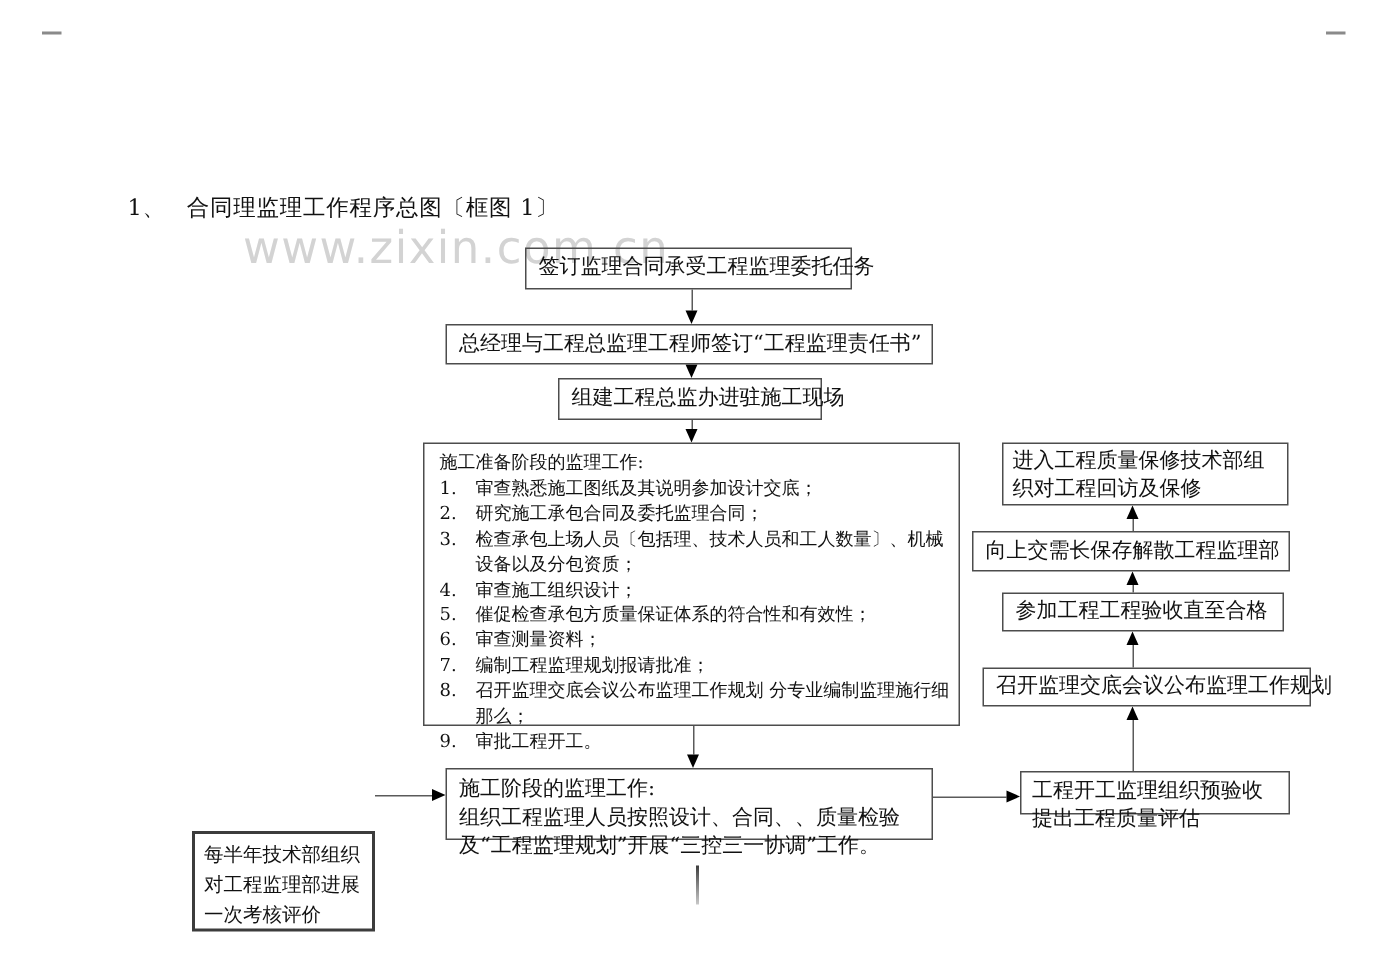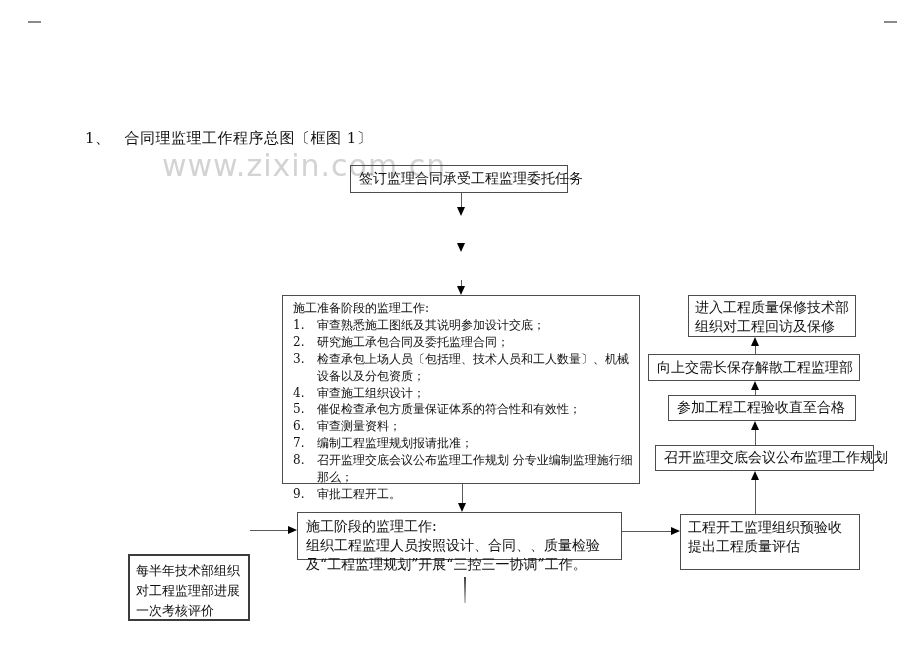--- a/index.html
+++ b/index.html
@@ -22,25 +22,25 @@
   .cbox{display:flex;align-items:center;padding:0 8px;white-space:nowrap;}
   #box-sign{left:350px;top:165px;width:218px;height:28px;}
   #box-resp{left:297px;top:216px;width:325px;height:27px;}
   #box-site{left:372px;top:252px;width:176px;height:28px;}
   #box-prep{left:282px;top:295px;width:358px;height:189px;padding:4px 5px 7px 10px;font-size:12px;line-height:16.9px;}
   .prep-row{display:flex;}
   .prep-row .pnum{width:24px;flex:none;}
   .prep-row .ptxt{flex:1;}
   #box-assess{left:128px;top:514px;width:122px;height:67px;border-width:2px;border-color:#3c3c3c;padding:5px 6px;font-size:13px;line-height:20px;margin-top:40px;}
   #box-constr{left:297px;top:512px;width:325px;height:48px;padding:4px 8px;line-height:19px;}
-  #box-preacc{left:680px;top:514px;width:180px;height:56px;padding:3px 7px;line-height:19px;}
+  #box-preacc{left:680px;top:514px;width:180px;height:29px;padding:3px 7px;line-height:19px;}
   #box-summary{left:655px;top:445px;width:219px;height:26px;}
   #box-accept{left:668px;top:395px;width:188px;height:26px;text-align:center;}
   #box-dissolve{left:648px;top:354px;width:212px;height:27px;}
-  #box-warranty{left:688px;top:295px;width:168px;height:42px;padding:2px 6px;line-height:19px;}
+  #box-warranty{left:668px;top:295px;width:191px;height:42px;padding:2px 6px;line-height:19px;}
   .vline{position:absolute;width:1px;background:#5a5a5a;z-index:1;}
   .hline{position:absolute;height:1px;background:#5a5a5a;z-index:1;}
   .arr{position:absolute;width:0;height:0;z-index:1;}
   .arr-down{border-left:4px solid transparent;border-right:4px solid transparent;border-top:9px solid #000;}
   .arr-up{border-left:4px solid transparent;border-right:4px solid transparent;border-bottom:9px solid #000;}
   .arr-right{border-top:4px solid transparent;border-bottom:4px solid transparent;border-left:9px solid #000;}
   .tail-line{position:absolute;width:2px;z-index:1;background:linear-gradient(#3d3d3d,#c9c9c9);}
 </style>
 </head>
 <body>
@@ -50,20 +50,22 @@
   <div class="corner-mark" style="left:28px;top:21px;"></div>
   <div class="corner-mark" style="left:884px;top:21px;"></div>
 
   <div class="watermark">www.zixin.com.cn</div>
 
   <div class="doc-title">
     <span class="num">1、</span><span>合同理监理工作程序总图〔框图 1〕</span>
   </div>
 
   <div class="fbox cbox" id="box-sign">签订监理合同承受工程监理委托任务</div>
+  <div class="fbox cbox" id="box-resp">总经理与工程总监理工程师签订“工程监理责任书”</div>
+  <div class="fbox cbox" id="box-site">组建工程总监办进驻施工现场</div>
 
   <div class="fbox" id="box-prep">
     <div>施工准备阶段的监理工作:</div>
     <div class="prep-row">
       <span class="pnum">1.</span>
       <span class="ptxt">审查熟悉施工图纸及其说明参加设计交底；</span>
     </div>
     <div class="prep-row">
       <span class="pnum">2.</span>
       <span class="ptxt">研究施工承包合同及委托监理合同；</span>

